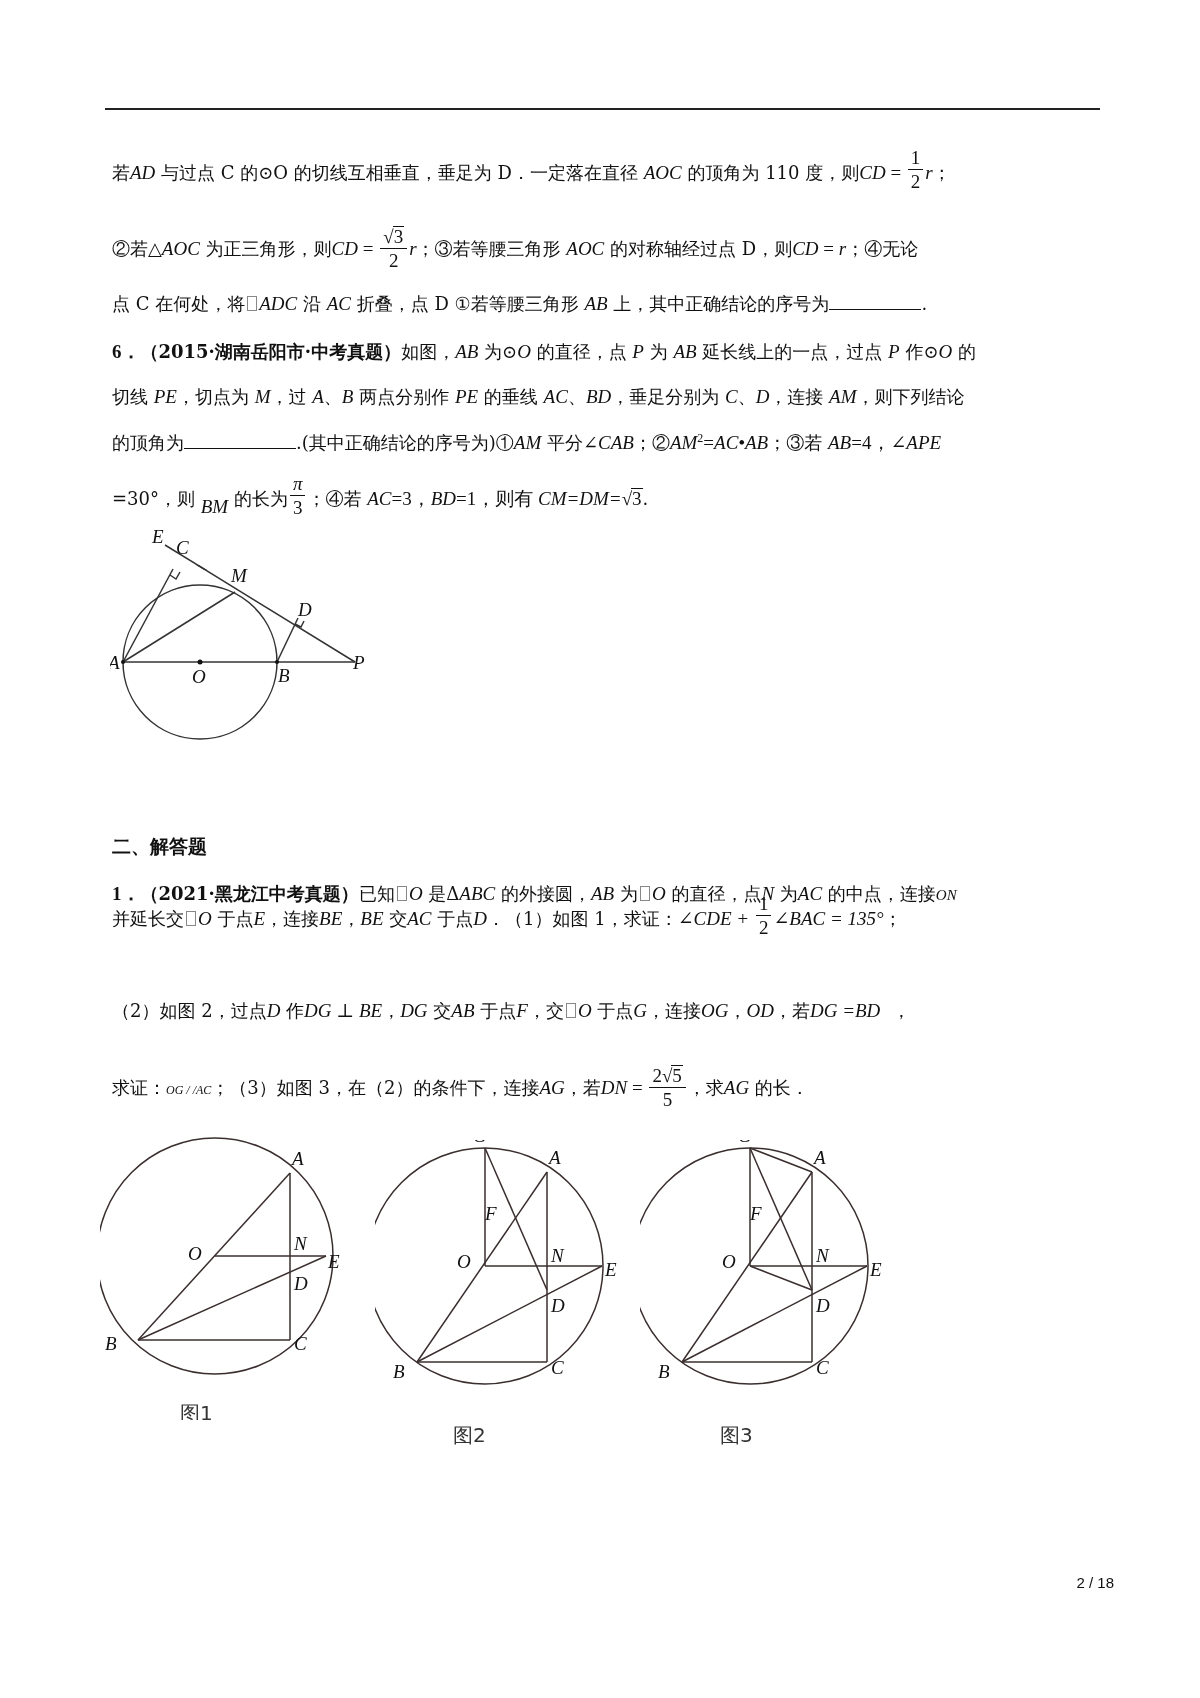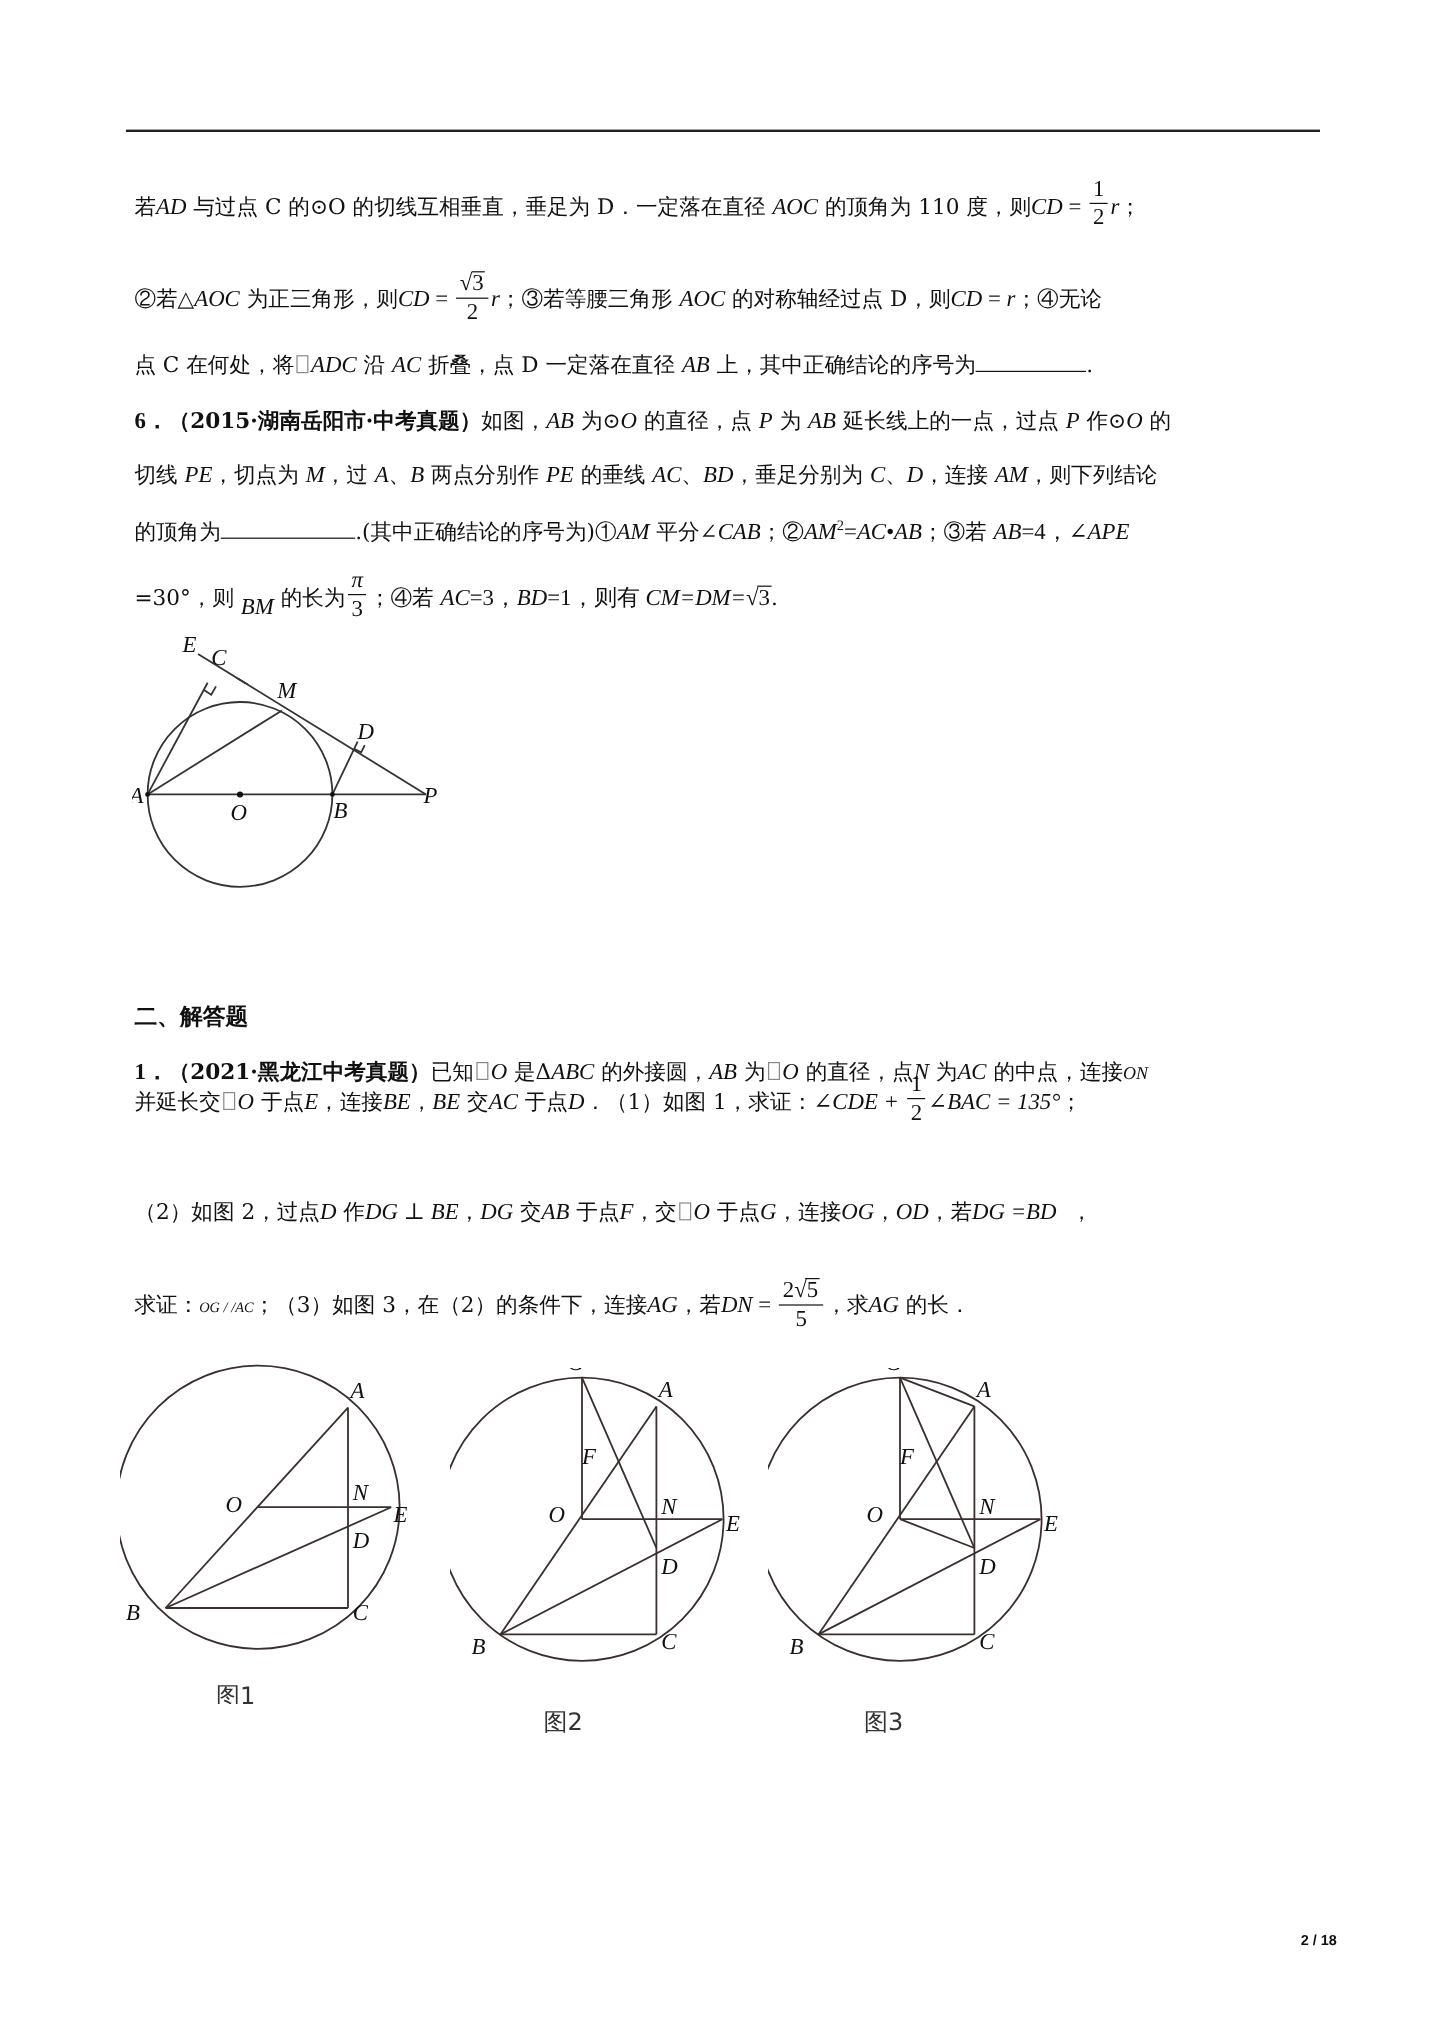--- a/index.html
+++ b/index.html
@@ -14,39 +14,39 @@
           font-family: "Liberation Serif", serif; font-size: 19px; margin: 0 2px; }
   .frac .num { display: block; padding: 0 3px 2px; }
   .frac .den { display: block; border-top: 1.5px solid #111; padding: 2px 3px 0; }
   .sqrt { display: inline-block; border-top: 1.4px solid #111; padding: 0 1px 0 1px; margin-left: -1px; }
   .blank { display: inline-block; border-bottom: 1.6px solid #111; height: 16px; vertical-align: baseline; }
   .sec-title { position: absolute; left: 112px; top: 834px; font-size: 19px; font-weight: bold;
                font-family: Liberation Serif, serif; }
   .fig { position: absolute; }
   .fig text { font-family: "Liberation Serif", "DejaVu Serif", serif; font-style: italic; font-size: 19px; fill: #111; }
   .fig .cap { font-family: "DejaVu Sans", sans-serif; font-style: normal; font-size: 20px; fill: #333; }
-  .page-num { position: absolute; right: 86px; top: 1574px; font-size: 12px; font-weight: bold;
-              font-family: "Liberation Sans", "DejaVu Sans", sans-serif; margin-top: 36px; }
+  .page-num { position: absolute; right: 86px; top: 1574px; font-size: 15px; font-weight: normal;
+              font-family: "Liberation Sans", "DejaVu Sans", sans-serif; }
   .box { display: inline-block; width: 8px; height: 13px; border: 1px solid #888; margin: 0 2px; vertical-align: -1px; }
 </style>
 </head>
 <body>
 
 <div class="rule"></div>
 
 <div class="line" style="top:152px">
   <span>若</span><span class="m">AD</span><span> 与过点 C 的⊙O 的切线互相垂直，垂足为 D．一定落在直径 </span><span class="m">AOC</span><span> 的顶角为 110 度，则</span><span class="m">CD</span><span class="r"> = </span><span class="frac" style="top:-4px"><span class="num">1</span><span class="den">2</span></span><span class="m">r</span><span>；</span>
 </div>
 
 <div class="line" style="top:228px">
   <span>②若△</span><span class="m">AOC</span><span> 为正三角形，则</span><span class="m">CD</span><span class="r"> = </span><span class="frac" style="top:-2px"><span class="num">√<span class="sqrt">3</span></span><span class="den">2</span></span><span class="m">r</span><span>；③若等腰三角形 </span><span class="m">AOC</span><span> 的对称轴经过点 D，则</span><span class="m">CD</span><span class="r"> = </span><span class="m">r</span><span>；④无论</span>
 </div>
 
 <div class="line" style="top:293px">
-  <span>点 C 在何处，将</span><span class="box"></span><span class="m">ADC</span><span> 沿 </span><span class="m">AC</span><span> 折叠，点 D 一定落在直径 </span><span class="m">AB</span><span> 上，其中正确结论的序号为</span><span class="blank" style="width:92px"></span><span>.</span>
+  <span>点 C 在何处，将</span><span class="box"></span><span class="m">ADC</span><span> 沿 </span><span class="m">AC</span><span> 折叠，点 D ①若等腰三角形 </span><span class="m">AB</span><span> 上，其中正确结论的序号为</span><span class="blank" style="width:92px"></span><span>.</span>
 </div>
 
 <div class="line" style="top:342px">
   <span class="b r">6．</span><span class="b">（2015·湖南岳阳市·中考真题）</span><span>如图，</span><span class="m">AB</span><span> 为⊙</span><span class="m">O</span><span> 的直径，点 </span><span class="m">P</span><span> 为 </span><span class="m">AB</span><span> 延长线上的一点，过点 </span><span class="m">P</span><span> 作⊙</span><span class="m">O</span><span> 的</span>
 </div>
 
 <div class="line" style="top:387px">
   <span>切线 </span><span class="m">PE</span><span>，切点为 </span><span class="m">M</span><span>，过 </span><span class="m">A</span><span>、</span><span class="m">B</span><span> 两点分别作 </span><span class="m">PE</span><span> 的垂线 </span><span class="m">AC</span><span>、</span><span class="m">BD</span><span>，垂足分别为 </span><span class="m">C</span><span>、</span><span class="m">D</span><span>，连接 </span><span class="m">AM</span><span>，则下列结论</span>
 </div>
 

